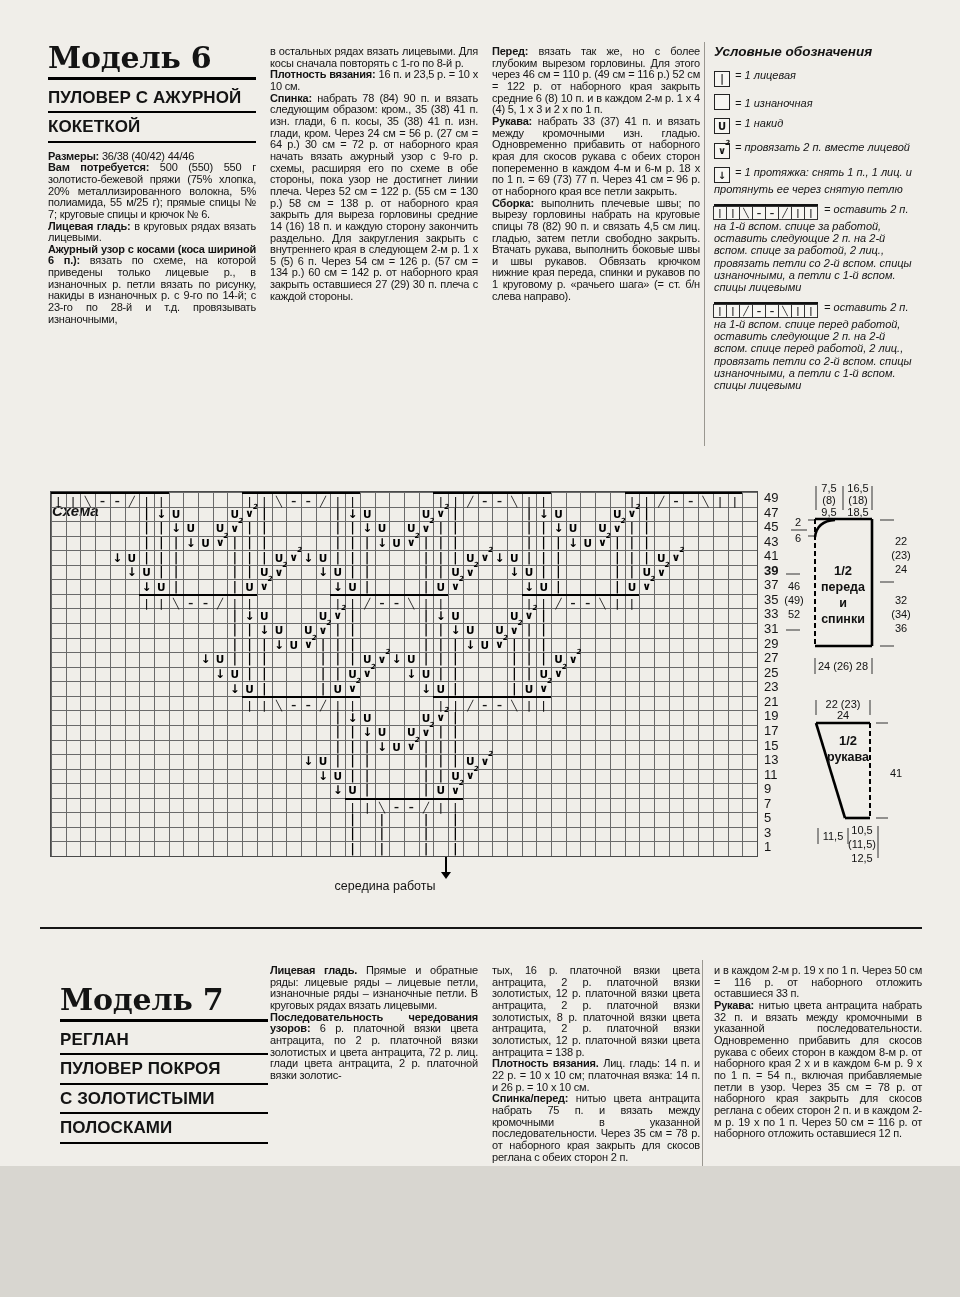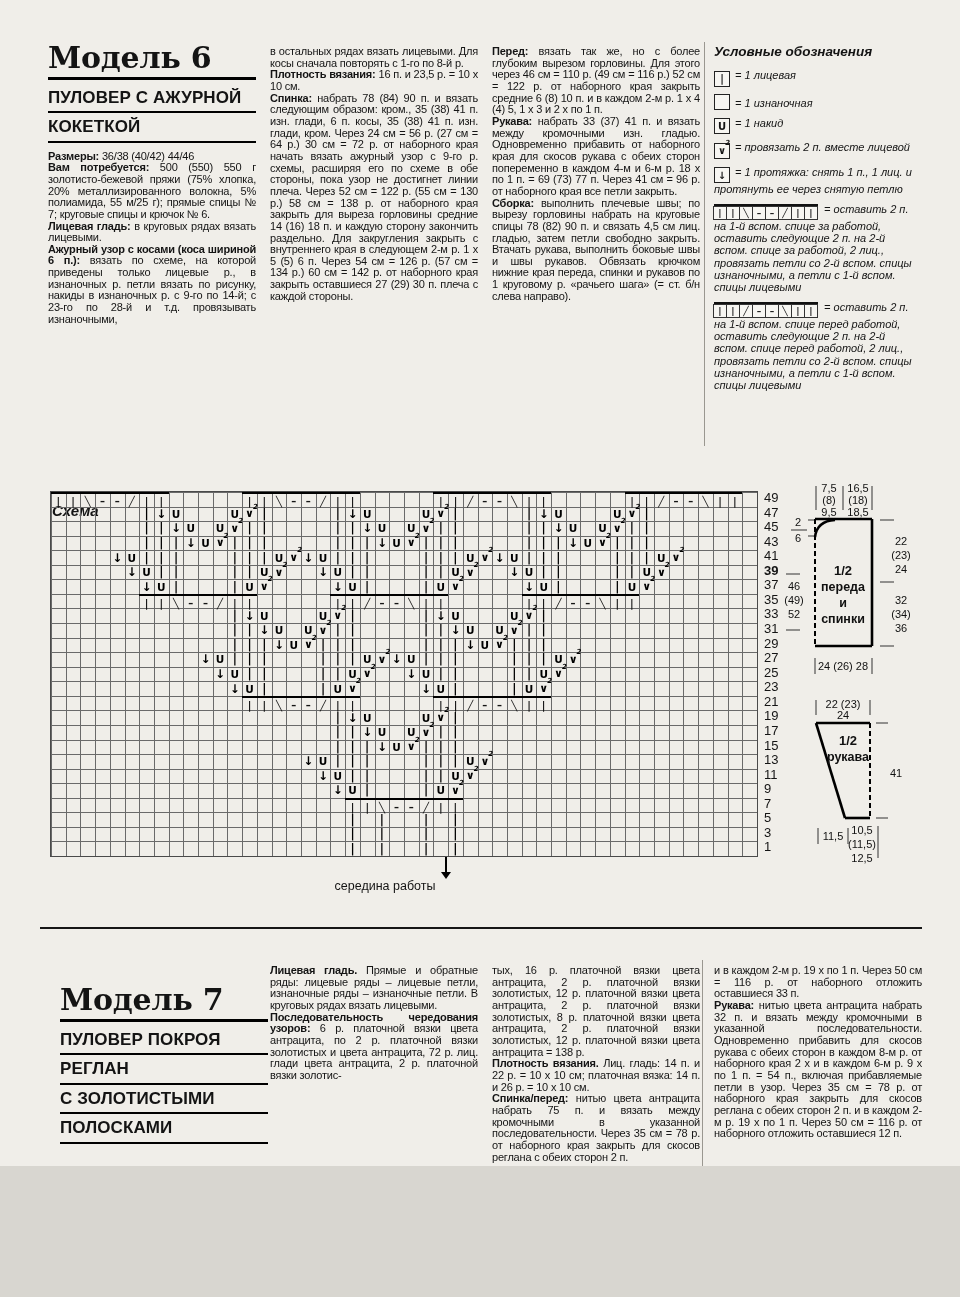--- a/index.html
+++ b/index.html
@@ -606,22 +606,22 @@
     <text x="94" y="136">10,5</text>
     <text x="94" y="150">(11,5)</text>
     <text x="94" y="164">12,5</text>
   </svg>
 
   <div class="divider"></div>
 
   <div class="col" style="left:60px;top:960px;margin-top:24px;">
     <div class="model-title">Модель 7</div>
     <div class="subs" id="m7subs">
+        <div class="sub-line">РЕГЛАН</div>
         <div class="sub-line">ПУЛОВЕР ПОКРОЯ</div>
-        <div class="sub-line">РЕГЛАН</div>
         <div class="sub-line">С ЗОЛОТИСТЫМИ</div>
         <div class="sub-line">ПОЛОСКАМИ</div>
       </div>
   </div>
   <div class="col" style="left:270px;top:965px;" id="m7c2">
       <p><b>Лицевая гладь. </b>Прямые и обратные ряды: лицевые ряды – лицевые петли, изнаночные ряды – изнаночные петли. В круговых рядах вязать лицевыми.</p>
       <p><b>Последовательность чередования узоров: </b>6 р. платочной вязки цвета антрацита, по 2 р. платочной вязки золотистых и цвета антрацита, 72 р. лиц. глади цвета антрацита, 2 р. платочной вязки золотис-</p>
     </div>
   <div class="col" style="left:492px;top:965px;" id="m7c3">
       <p>тых, 16 р. платочной вязки цвета антрацита, 2 р. платочной вязки золотистых, 12 р. платочной вязки цвета антрацита, 2 р. платочной вязки золотистых, 8 р. платочной вязки цвета антрацита, 2 р. платочной вязки золотистых, 12 р. платочной вязки цвета антрацита = 138 р.</p>

